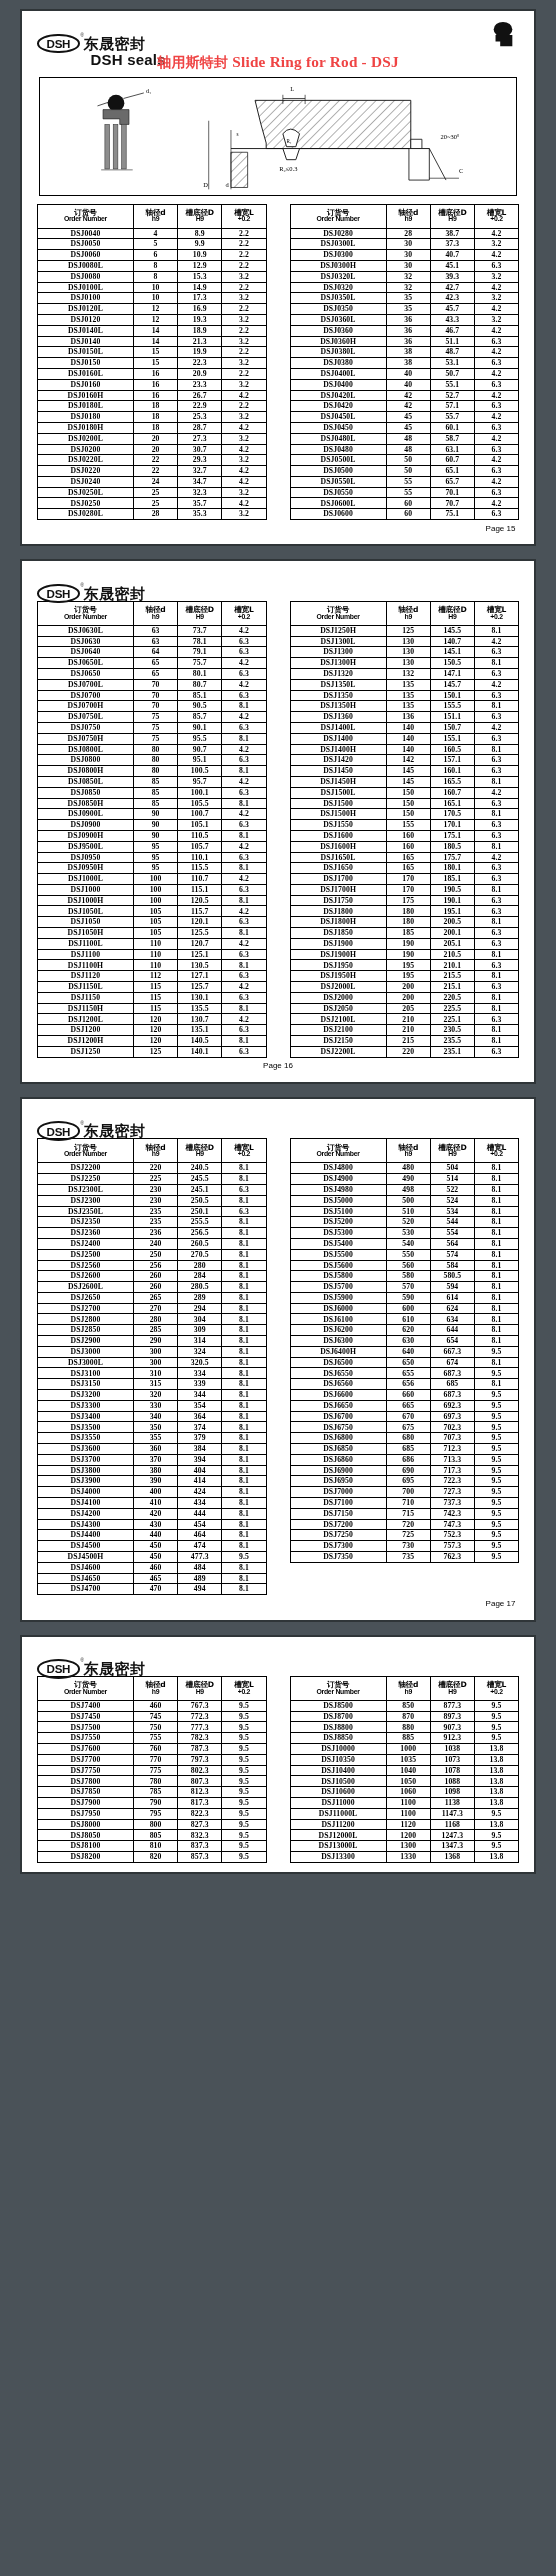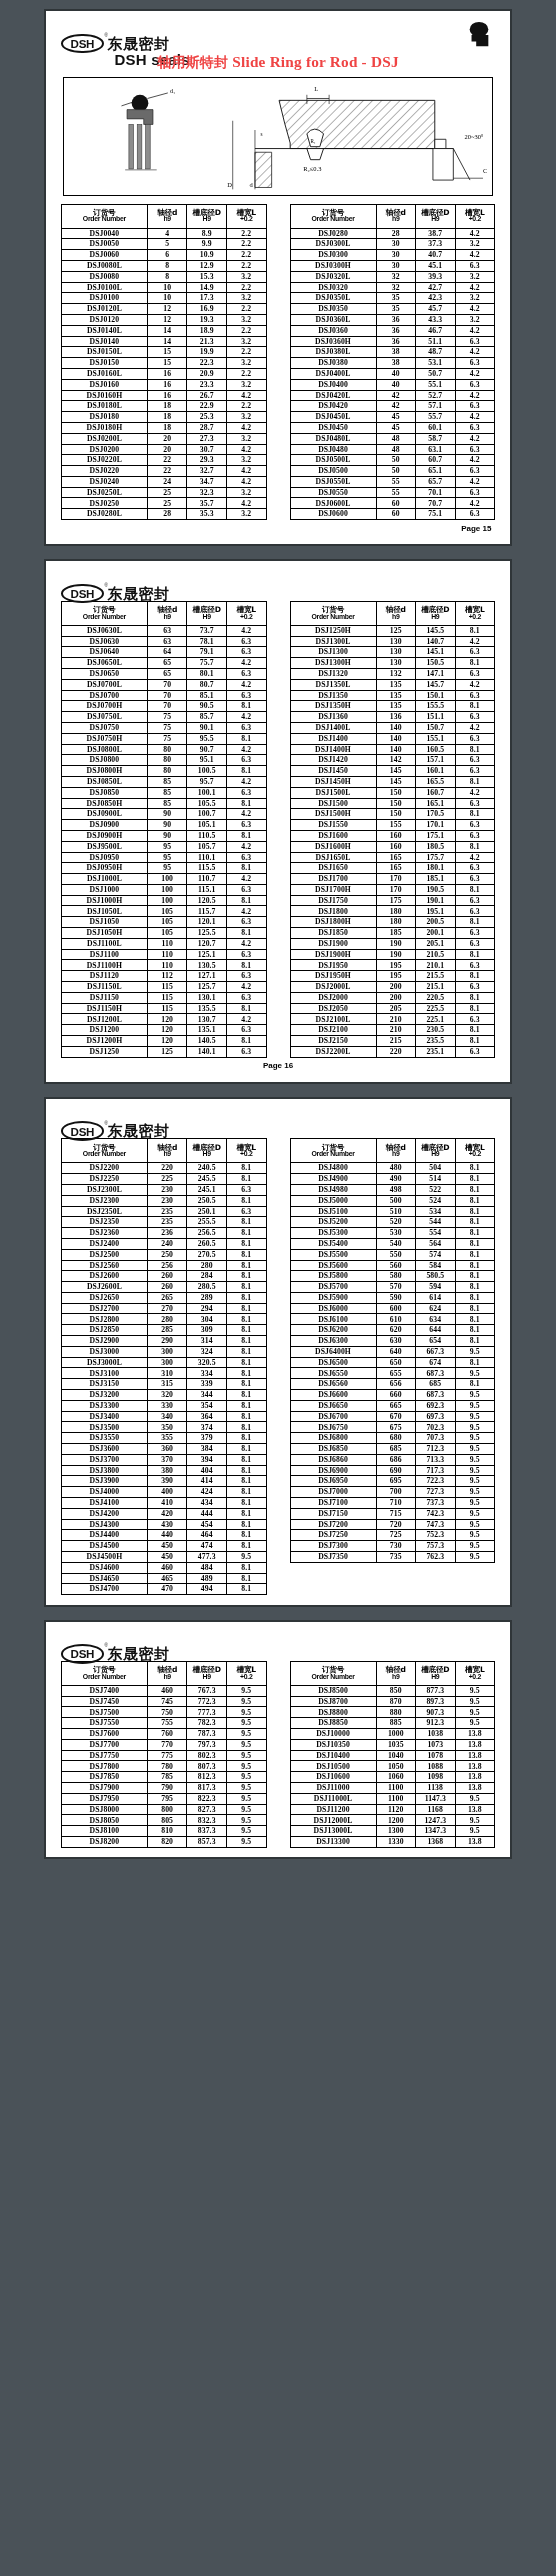--- a/index.html
+++ b/index.html
@@ -8,21 +8,21 @@
     background: #4a5258;
     font-family: "Liberation Serif", serif;
   }
   .doc {
     width: 556px;
     margin: 0 auto;
     background: #4a5258;
     padding: 0;
   }
   .page {
-    width: 468px;
+    width: 516px;
     margin: 0 auto 13px auto;
     background: #ffffff;
     border: 2.8px solid #2f3538;
     position: relative;
     padding: 7.4px 9.3px 9.3px 9.3px;
   }
   .page.first { margin-top: 9.3px; }
 
   
   .pg-header {
@@ -142,21 +142,21 @@
     height: 10.8px;
     letter-spacing: 0.1px;
     white-space: nowrap;
   }
   table.spec tbody td.ord { width: 42%; }
   table.spec tbody td.num { width: 19.3%; }
 
   
   .pg-footer {
     font-family: "Liberation Sans", sans-serif;
-    font-weight: bold;
+    font-weight: normal;
     font-size: 8px;
     color: #000;
     padding: 3.7px 9.3px 0 9.3px;
     height: 15px;
   }
   .pg-footer.right { text-align: right; }
   .pg-footer.left  { text-align: center; }
 
   .diag-txt { font-family: "Liberation Serif", serif; font-size: 7px; fill: #000; }
   .diag-txt-s { font-family: "Liberation Serif", serif; font-size: 5.5px; fill: #000; }
@@ -1690,20 +1690,21 @@
               <tr>
                 <td class="ord">DSJ7350</td>
                 <td class="num">735</td>
                 <td class="num">762.3</td>
                 <td class="num">9.5</td>
               </tr>
             </tbody>
         </table>
       </div>
     </div>
+    <div class="pg-footer right">Page 17</div>
   </div>
 
   <div class="page">
     <div class="pg-header">
       <div class="brand">
         <div class="brand-oval">
           <span>DSH</span>
           <span class="brand-reg">®</span>
         </div>
         <div class="brand-words">

